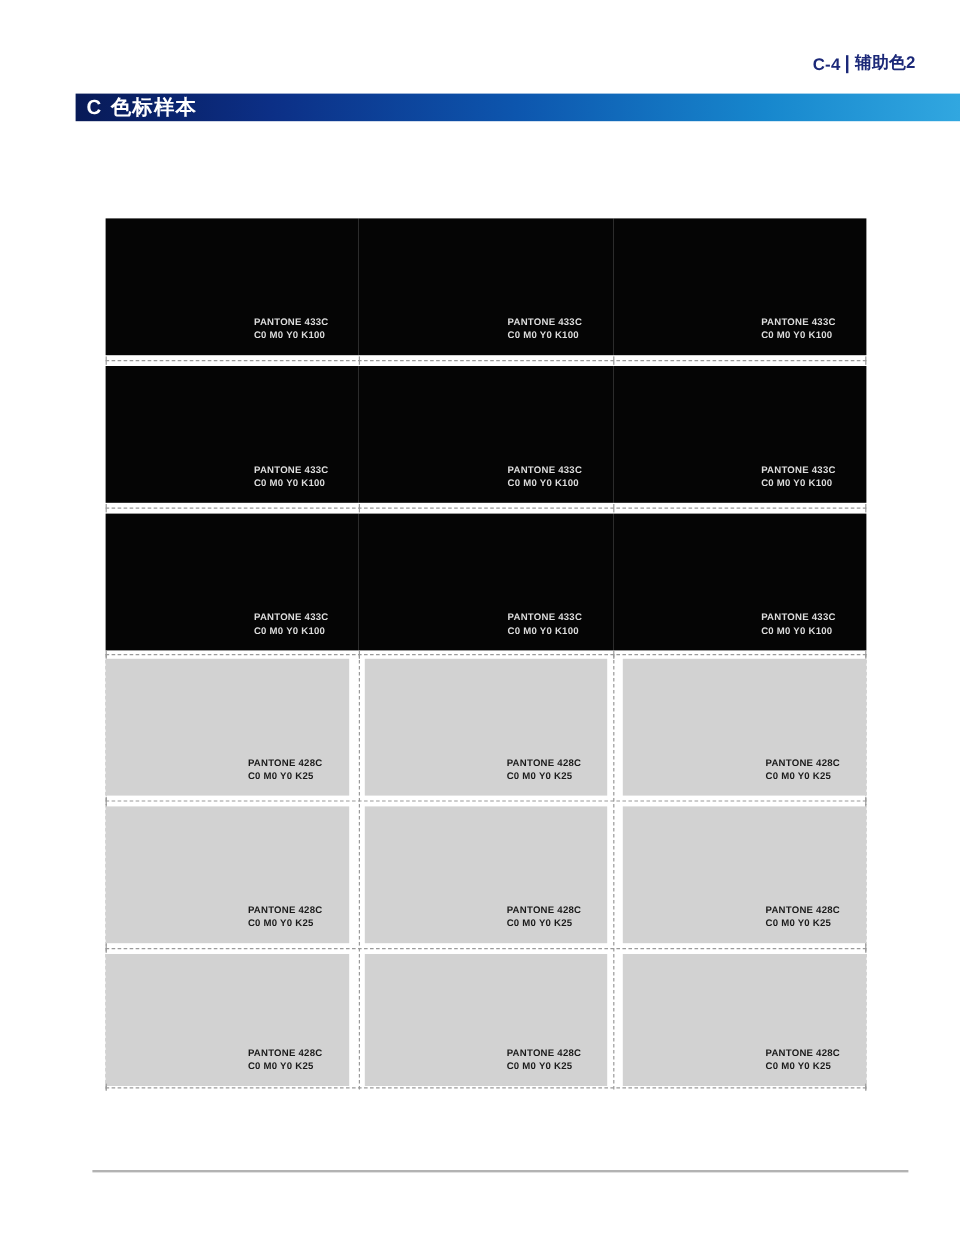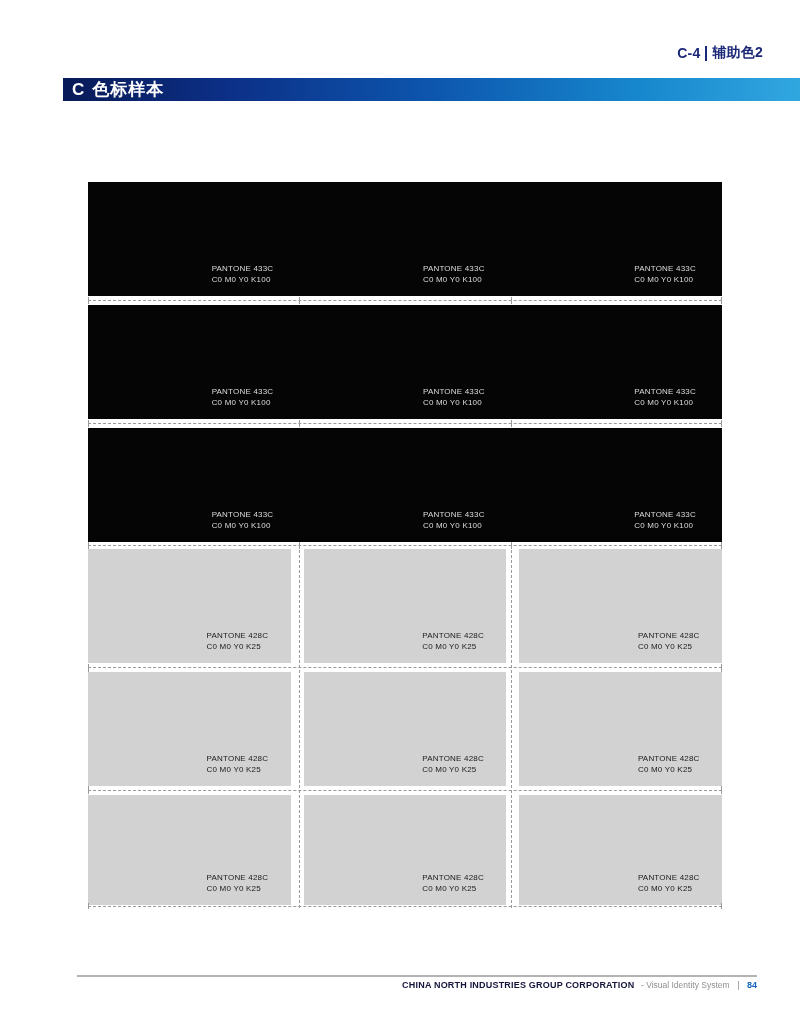--- a/index.html
+++ b/index.html
@@ -25,21 +25,21 @@
   
   .grid{position:absolute;top:182px;left:88px;width:634px;}
   .row{display:flex;height:114px;}
   .row .cell{flex:1;position:relative;}
   .row.black-r .cell{background:#050505;}
   .row.gray-r{gap:13px;}
   .row.gray-r .cell{background:#d2d2d2;}
   .row.last{height:110px;}
   .swatch-label{
     position:absolute;left:58.5%;bottom:11px;
-    font-size:8px;line-height:10.5px;white-space:nowrap;letter-spacing:.2px;
+    font-size:8px;line-height:10.5px;white-space:nowrap;letter-spacing:.2px;font-weight:bold;
   }
   .black-r .swatch-label{color:#dcdcdc;}
   .gray-r .swatch-label{color:#1a1a1a;}
   
   .sep{position:relative;height:9px;}
   .sep::before{
     content:"";position:absolute;left:0;right:0;top:4px;
     border-top:1px dashed #9a9a9a;
   }
   .sep .tick{position:absolute;top:1px;width:0;height:7px;border-left:1px solid #9a9a9a;}
@@ -247,20 +247,14 @@
       </div>
 
       <div class="sep bot">
         <i class="tick tk0"></i>
           <i class="tick tk3"></i>
       </div>
     </div>
   </div>
 
   <div class="footer-rule"></div>
-  <div class="footer-text">
-    <span class="company">CHINA NORTH INDUSTRIES GROUP CORPORATION</span>
-    <span class="sub">- Visual Identity System</span>
-    <span class="pipe">|</span>
-    <span class="pagenum">84</span>
-  </div>
 
 </div>
 
 </body></html>

